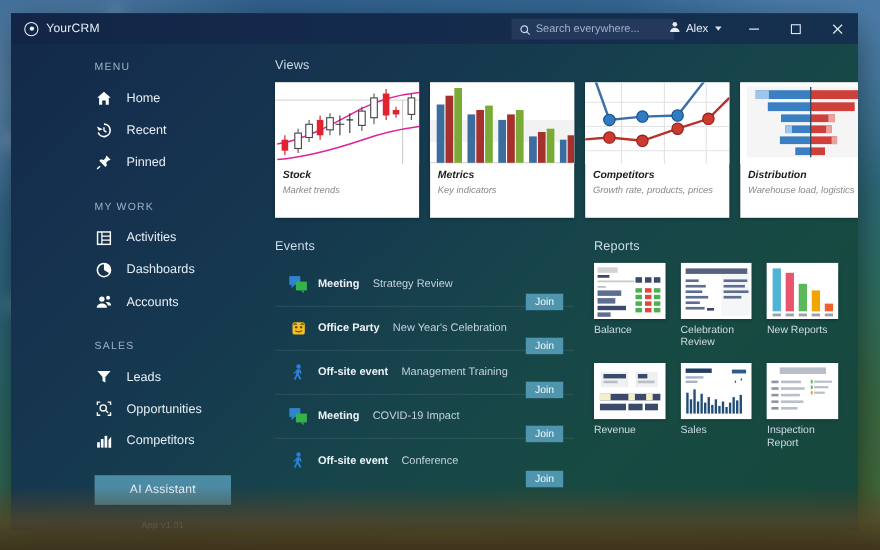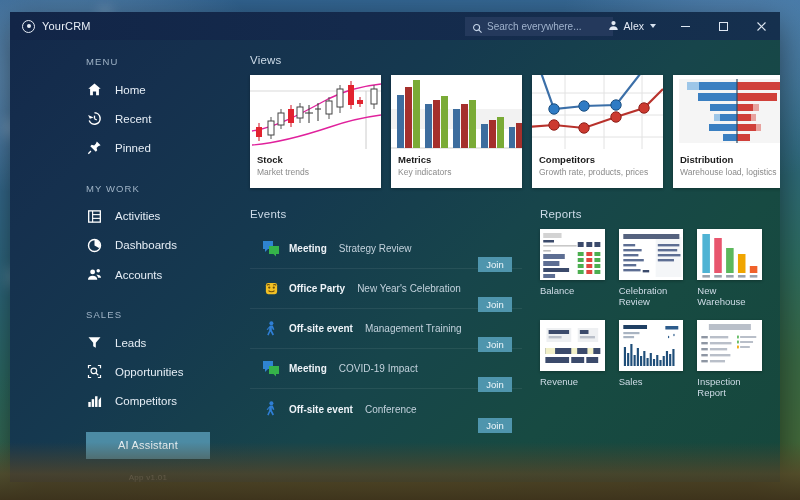--- a/index.html
+++ b/index.html
@@ -101,21 +101,21 @@
   #main { flex:1; min-width:0; padding:14px 18px 10px 12px; overflow:hidden; }
   .sec-title { color:#cddbe8; font-size:11.5px; margin-bottom:9px; letter-spacing:.2px; }
 
   
   #views-row { display:flex; gap:10px; }
   .view-card {
     width:131px; background:#ffffff; cursor:pointer;
     box-shadow:0 1px 3px rgba(0,0,0,.3); display:flex; flex-direction:column;
   }
   .view-thumb { height:74px; width:100%; position:relative; overflow:hidden; background:#fff; }
-  .view-meta { padding:5px 7px 11px 7px; }
+  .view-meta { padding:5px 7px 21px 7px;font-style:italic; }
   .view-name { font-size:9.5px; font-weight:bold; color:#1c1c1c; }
   .view-sub  { font-size:8.5px; color:#8a8a8a; margin-top:2px; }
 
   
   #lower-row { display:flex; gap:18px; margin-top:20px; }
   #events-col { width:272px; flex:0 0 272px; }
   #reports-col { flex:1; min-width:0; }
 
   
   .event-row {
@@ -617,21 +617,21 @@
                     <rect x="98" y="37" width="14" height="7" fill="#f0622b"></rect>
                     <g fill="#9aa3ad">
                       <rect x="10" y="46" width="14" height="2.6"></rect>
                         <rect x="32" y="46" width="14" height="2.6"></rect>
                       <rect x="54" y="46" width="14" height="2.6"></rect>
                         <rect x="76" y="46" width="14" height="2.6"></rect>
                       <rect x="98" y="46" width="14" height="2.6"></rect>
                     </g>
                   </svg>
                 </div>
-                <div class="report-name">New Warehouse</div>
+                <div class="report-name">New Reports</div>
               </div>
 
               <div class="report-card">
                 <div class="report-thumb">
                   <svg width="100%" height="51" viewBox="0 0 120 51" preserveAspectRatio="none">
                     <rect width="120" height="51" fill="#fff"></rect>
                     <rect x="12" y="8" width="46" height="14" fill="#eef0f2"></rect>
                     <rect x="16" y="10" width="38" height="4" fill="#3b4a6b"></rect>
                     <rect x="16" y="16" width="24" height="2.4" fill="#b9bfc9"></rect>
                     <rect x="70" y="8" width="38" height="14" fill="#eef0f2"></rect>

